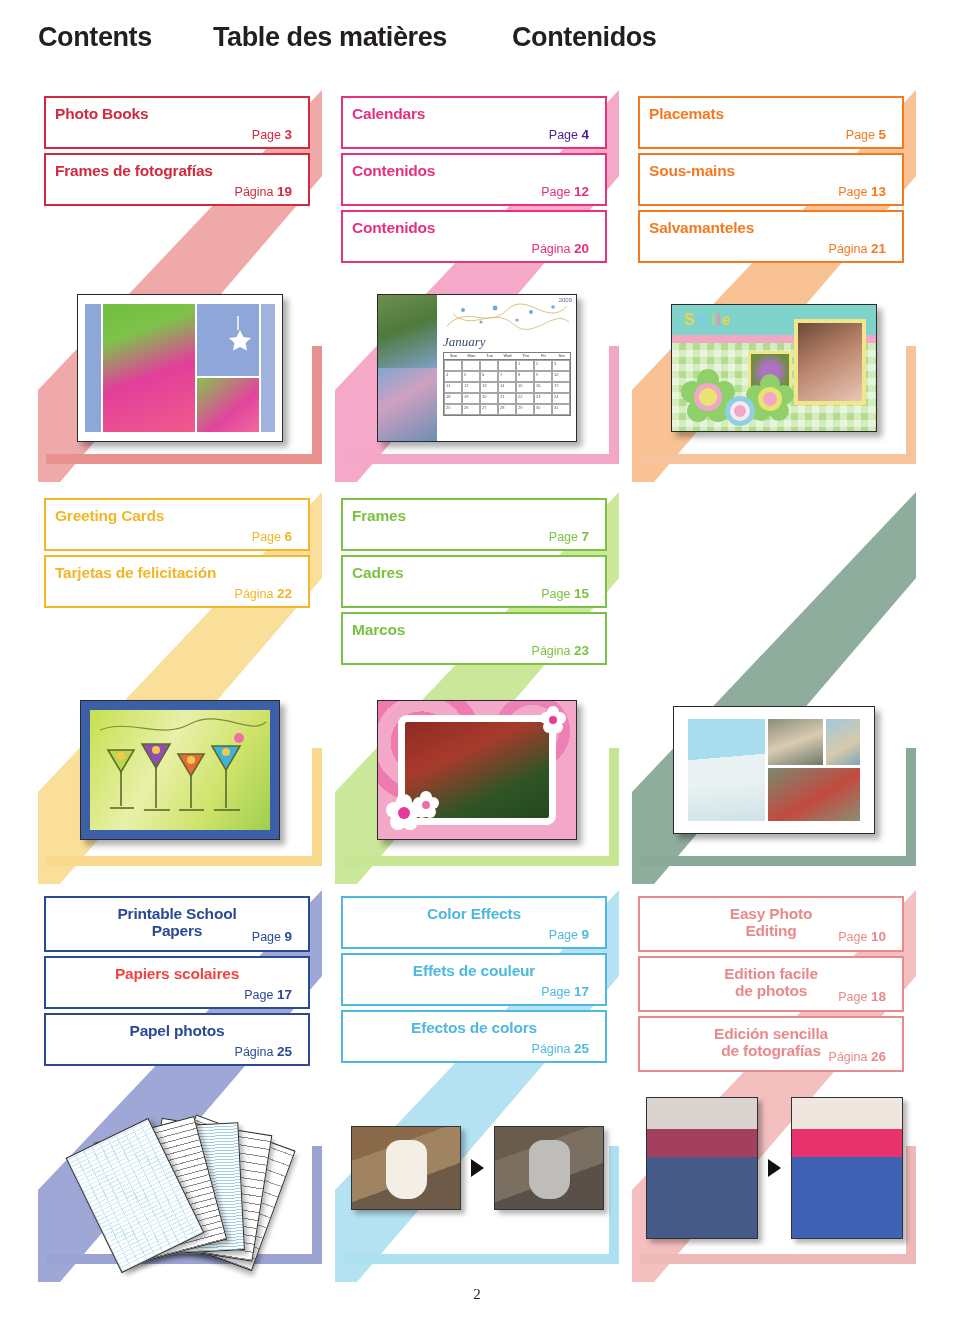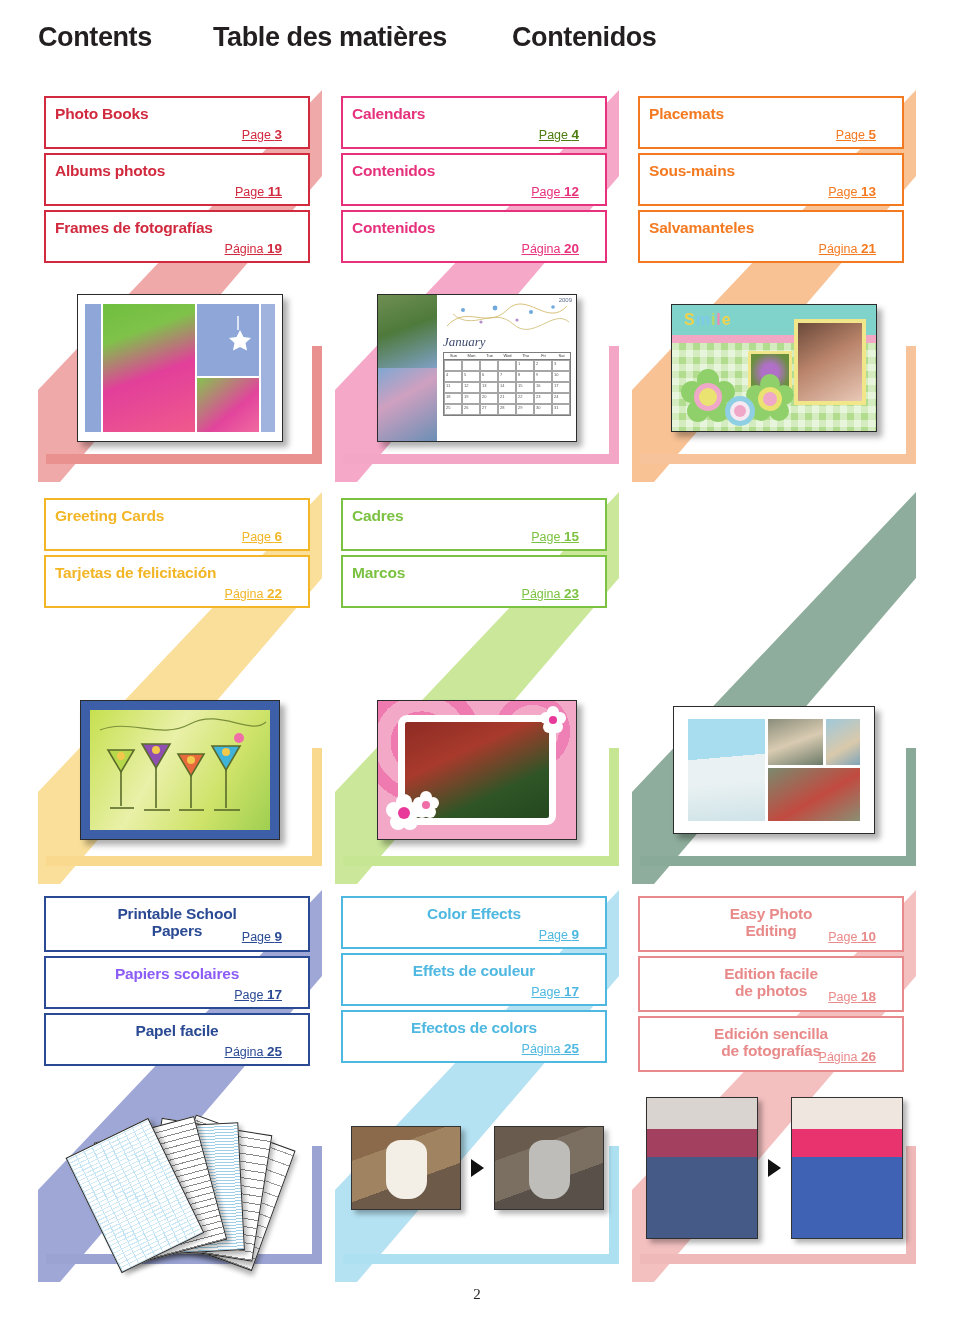--- a/index.html
+++ b/index.html
@@ -84,25 +84,24 @@
   }
   .entry .etitle {
     font-size: 15.5px;
     font-weight: bold;
     line-height: 1.12;
     letter-spacing: -0.2px;
     white-space: pre-line;
   }
   .entry .epage {
     position: absolute;
-    right: 26px; bottom: 5px;
+    right: 16px; bottom: 5px;
     font-size: 12.5px;
     font-weight: normal;
     white-space: nowrap;
-    text-decoration: underline;
   }
   .entry .epage b { font-weight: bold; font-size: 13.5px; }
   .entry.two-line { min-height: 56px; }
   .entry.two-line .epage { bottom: 6px; }
 
   
   .thumbwrap {
     position: absolute;
     left: 0; right: 0;
     bottom: 14px;
@@ -225,24 +224,20 @@
       </svg>
     </div>
     <div class="accent-v" style="background:#e8918f"></div>
     <div class="accent-h" style="background:#e8918f"></div>
     <div class="entries">
     <div class="entry " style="border-color:#d12a3e">
       <div class="etitle" style="color:#d12a3e">Photo Books</div>
       <div class="epage" style="color:#d12a3e"><span>Page</span>&nbsp;<b>3</b></div>
     </div>
     <div class="entry " style="border-color:#d12a3e">
-      <div class="etitle" style="color:#d12a3e">Albums photos</div>
-      <div class="epage" style="color:#d12a3e"><span>Page</span>&nbsp;<b>11</b></div>
-    </div>
-    <div class="entry " style="border-color:#d12a3e">
       <div class="etitle" style="color:#d12a3e">Frames de fotografías</div>
       <div class="epage" style="color:#d12a3e"><span>Página</span>&nbsp;<b>19</b></div>
     </div>
       </div>
     <div class="thumbwrap">
       <div class="photo pb">
     <div class="pb-inner">
       <div class="pb-left"></div>
       <div class="pb-mid"></div>
       <div class="pb-right">
@@ -264,21 +259,21 @@
     <div class="band">
       <svg width="284" height="392" viewBox="0 0 284 392">
         <polygon points="284,0 284,86 22,392 0,392 0,300" fill="#f6a8c8"></polygon>
       </svg>
     </div>
     <div class="accent-v" style="background:#f4a6c6"></div>
     <div class="accent-h" style="background:#f4a6c6"></div>
     <div class="entries">
     <div class="entry " style="border-color:#e6317c">
       <div class="etitle" style="color:#e6317c">Calendars</div>
-      <div class="epage" style="color:#4d7c0f"><span>Page</span>&nbsp;<b>4</b></div>
+      <div class="epage" style="color:#4c1d95"><span>Page</span>&nbsp;<b>4</b></div>
     </div>
     <div class="entry " style="border-color:#e6317c">
       <div class="etitle" style="color:#e6317c">Contenidos</div>
       <div class="epage" style="color:#e6317c"><span>Page</span>&nbsp;<b>12</b></div>
     </div>
     <div class="entry " style="border-color:#e6317c">
       <div class="etitle" style="color:#e6317c">Contenidos</div>
       <div class="epage" style="color:#e6317c"><span>Página</span>&nbsp;<b>20</b></div>
     </div>
       </div>
@@ -479,20 +474,24 @@
     <div class="block col1 row1">
     <div class="band">
       <svg width="284" height="392" viewBox="0 0 284 392">
         <polygon points="284,0 284,86 22,392 0,392 0,300" fill="#cbe79a"></polygon>
       </svg>
     </div>
     <div class="accent-v" style="background:#c6e694"></div>
     <div class="accent-h" style="background:#c6e694"></div>
     <div class="entries">
     <div class="entry " style="border-color:#7cc242">
+      <div class="etitle" style="color:#7cc242">Frames</div>
+      <div class="epage" style="color:#7cc242"><span>Page</span>&nbsp;<b>7</b></div>
+    </div>
+    <div class="entry " style="border-color:#7cc242">
       <div class="etitle" style="color:#7cc242">Cadres</div>
       <div class="epage" style="color:#7cc242"><span>Page</span>&nbsp;<b>15</b></div>
     </div>
     <div class="entry " style="border-color:#7cc242">
       <div class="etitle" style="color:#7cc242">Marcos</div>
       <div class="epage" style="color:#7cc242"><span>Página</span>&nbsp;<b>23</b></div>
     </div>
       </div>
     <div class="thumbwrap">
       <div class="photo fr">
@@ -565,25 +564,25 @@
     </div>
     <div class="accent-v" style="background:#9aa3d2"></div>
     <div class="accent-h" style="background:#9aa3d2"></div>
     <div class="entries">
     <div class="entry two-line" style="border-color:#2a4a93">
       <div class="etitle" style="color:#2a4a93">Printable School
 Papers</div>
       <div class="epage" style="color:#2a4a93"><span>Page</span>&nbsp;<b>9</b></div>
     </div>
     <div class="entry " style="border-color:#2a4a93">
-      <div class="etitle" style="color:#8b5cf6">Papiers scolaires</div>
+      <div class="etitle" style="color:#ef4444">Papiers scolaires</div>
       <div class="epage" style="color:#2a4a93"><span>Page</span>&nbsp;<b>17</b></div>
     </div>
     <div class="entry " style="border-color:#2a4a93">
-      <div class="etitle" style="color:#2a4a93">Papel facile</div>
+      <div class="etitle" style="color:#2a4a93">Papel photos</div>
       <div class="epage" style="color:#2a4a93"><span>Página</span>&nbsp;<b>25</b></div>
     </div>
       </div>
     <div class="thumbwrap">
       <div class="sp">
           <div class="sheet" style="left:62px;bottom:0;width:92px;height:128px;
             transform:rotate(-26deg);background:repeating-linear-gradient(0deg,#cfe9f7 0 1px,transparent 1px 4px),repeating-linear-gradient(90deg,#bfe2f4 0 1px,transparent 1px 9px),#fff;z-index:10"></div>
           <div class="sheet" style="left:70px;bottom:0;width:104px;height:128px;
             transform:rotate(-15deg);background:repeating-linear-gradient(0deg,#8a8a8a 0 1px,transparent 1px 6px),#fff;z-index:9"></div>
           <div class="sheet" style="left:78px;bottom:0;width:112px;height:128px;

